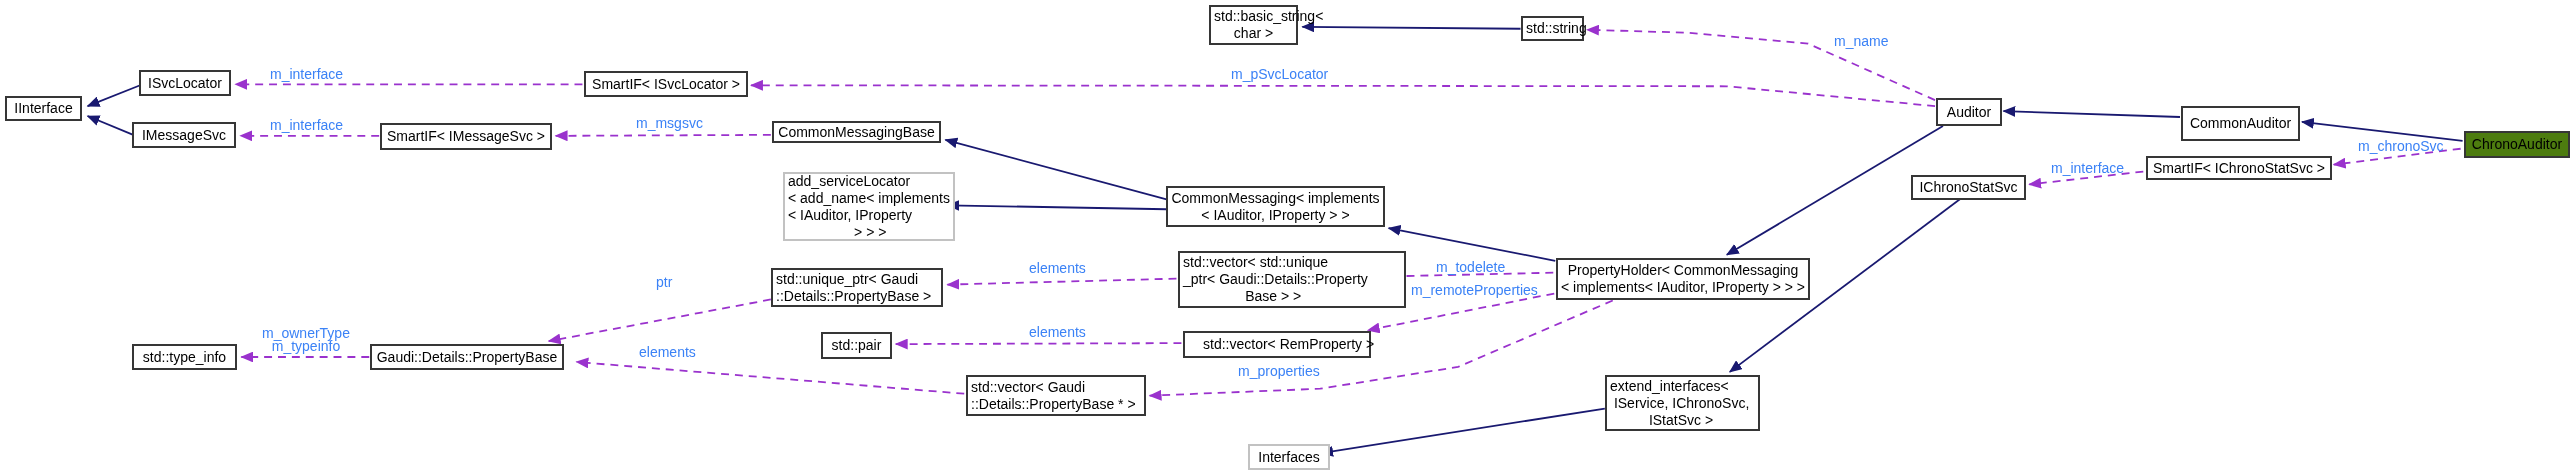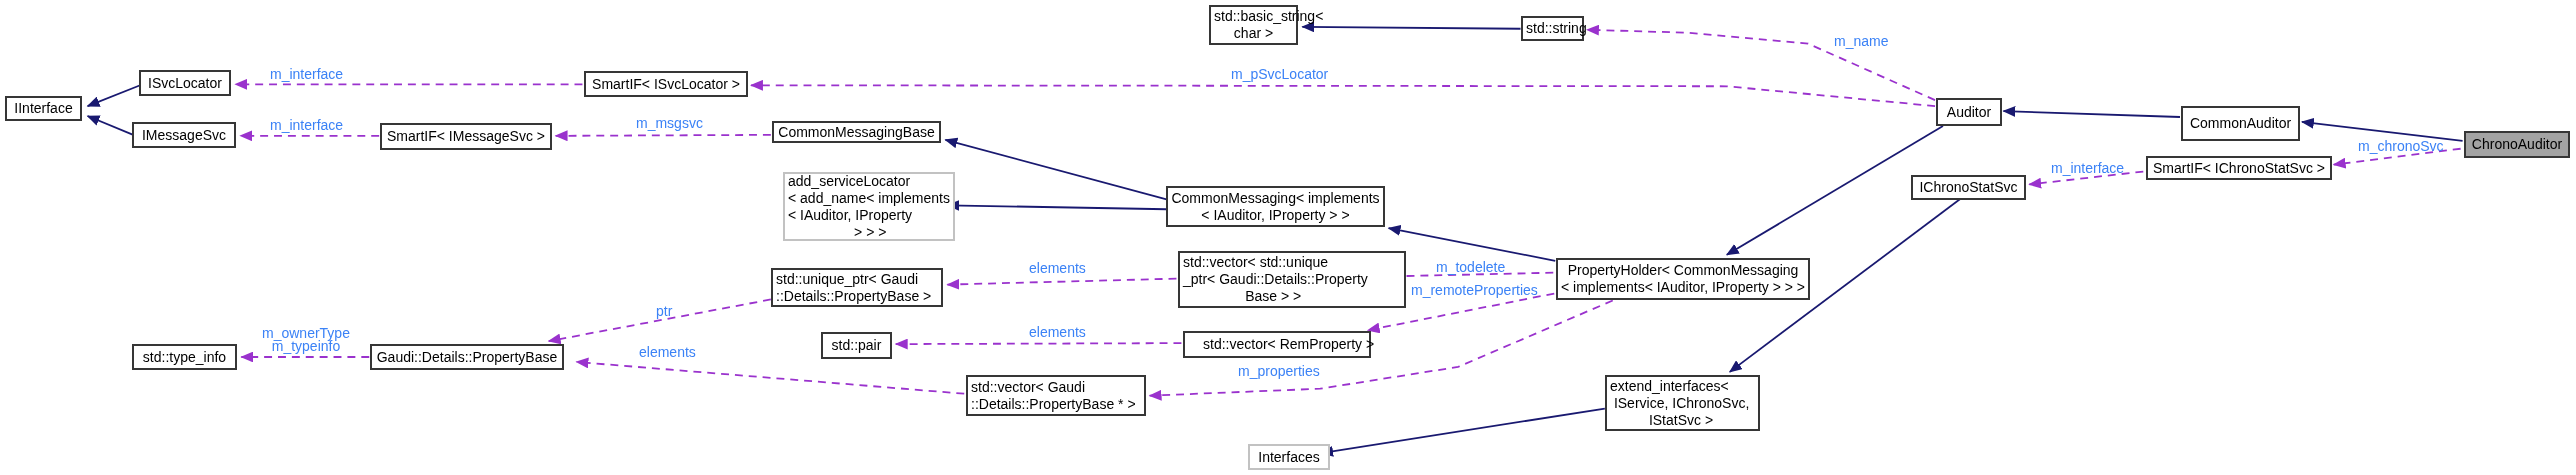--- a/index.html
+++ b/index.html
@@ -5,21 +5,21 @@
   html,body{margin:0;padding:0;background:#ffffff;}
   #diagram{position:relative;width:2576px;height:475px;background:#ffffff;
            font-family:"Liberation Sans", sans-serif;}
   #edges-svg{position:absolute;left:0;top:0;width:2576px;height:475px;}
   .node{position:absolute;box-sizing:border-box;display:flex;flex-direction:column;
         justify-content:center;border:2px solid #363636;background:#ffffff;color:#000;
         font-size:14px;line-height:17px;text-align:center;white-space:pre;
         padding:0 3px;cursor:pointer;}
   .node.left{text-align:left;}
   .node.gray{border-color:#c2c2c2;border-width:2px;cursor:default;margin-left:12px;}
-  .node.highlight{background:#a3a3a3;}
+  .node.highlight{background:#4d7c0f;}
   .edge-label{position:absolute;color:#3b82f6;font-size:14px;line-height:13px;
               white-space:pre-line;text-align:center;}
 </style>
 </head>
 <body>
 
 <div id="diagram">
   <svg id="edges-svg" viewBox="0 0 2595 479" xmlns="http://www.w3.org/2000/svg">
       <defs>
         <marker id="arr-inh" markerUnits="userSpaceOnUse" markerWidth="14" markerHeight="11" refX="12" refY="5.5" orient="auto">
@@ -97,19 +97,19 @@
     <div class="edge-label" style="left: 1231px; top: 68px;">m_pSvcLocator</div>
     <div class="edge-label" style="left: 270px; top: 68px;">m_interface</div>
     <div class="edge-label" style="left: 270px; top: 119px;">m_interface</div>
     <div class="edge-label" style="left: 636px; top: 117px;">m_msgsvc</div>
     <div class="edge-label" style="left: 1436px; top: 261px;">m_todelete</div>
     <div class="edge-label" style="left: 1411px; top: 284px;">m_remoteProperties</div>
     <div class="edge-label" style="left: 1238px; top: 365px;">m_properties</div>
     <div class="edge-label" style="left: 1029px; top: 262px;">elements</div>
     <div class="edge-label" style="left: 1029px; top: 326px;">elements</div>
     <div class="edge-label" style="left: 639px; top: 346px;">elements</div>
-    <div class="edge-label" style="left: 656px; top: 305px;">ptr</div>
+    <div class="edge-label" style="left: 656px; top: 276px;">ptr</div>
     <div class="edge-label" style="left: 262px; top: 327px;">m_ownerType
 m_typeinfo</div>
     <div class="edge-label" style="left: 2358px; top: 140px;">m_chronoSvc</div>
     <div class="edge-label" style="left: 2051px; top: 162px;">m_interface</div>
   </div>
 
 
 </body></html>

